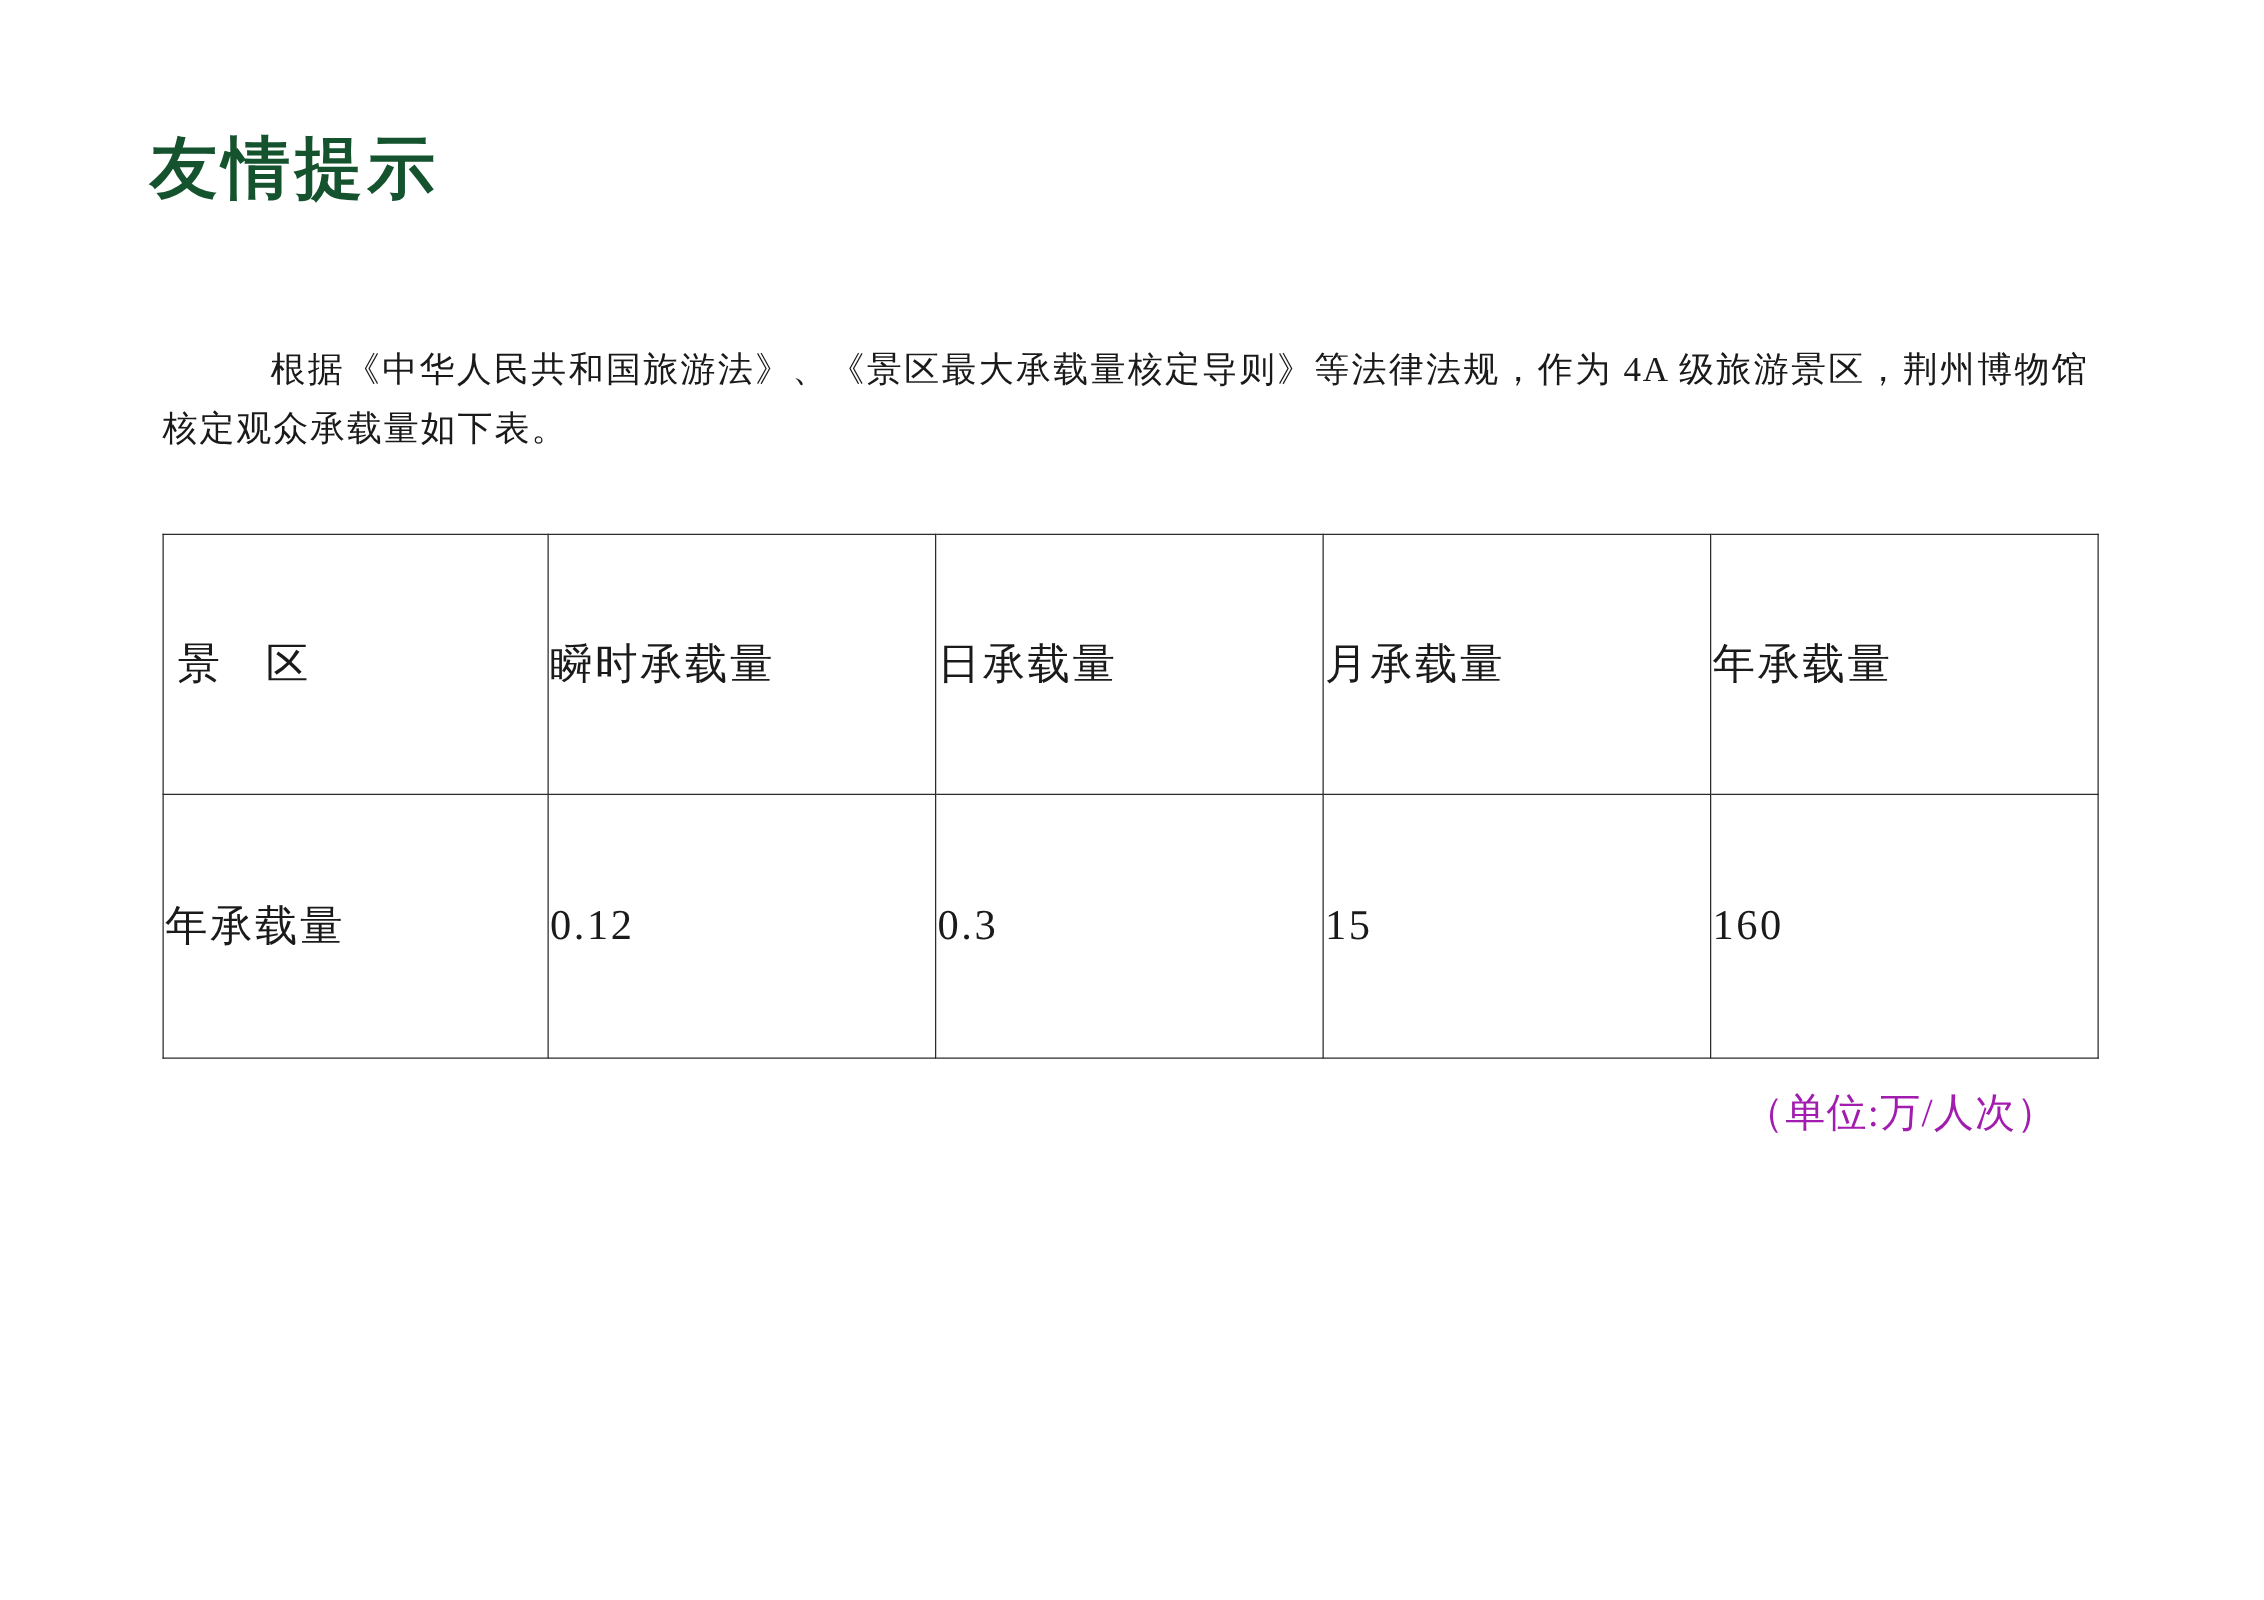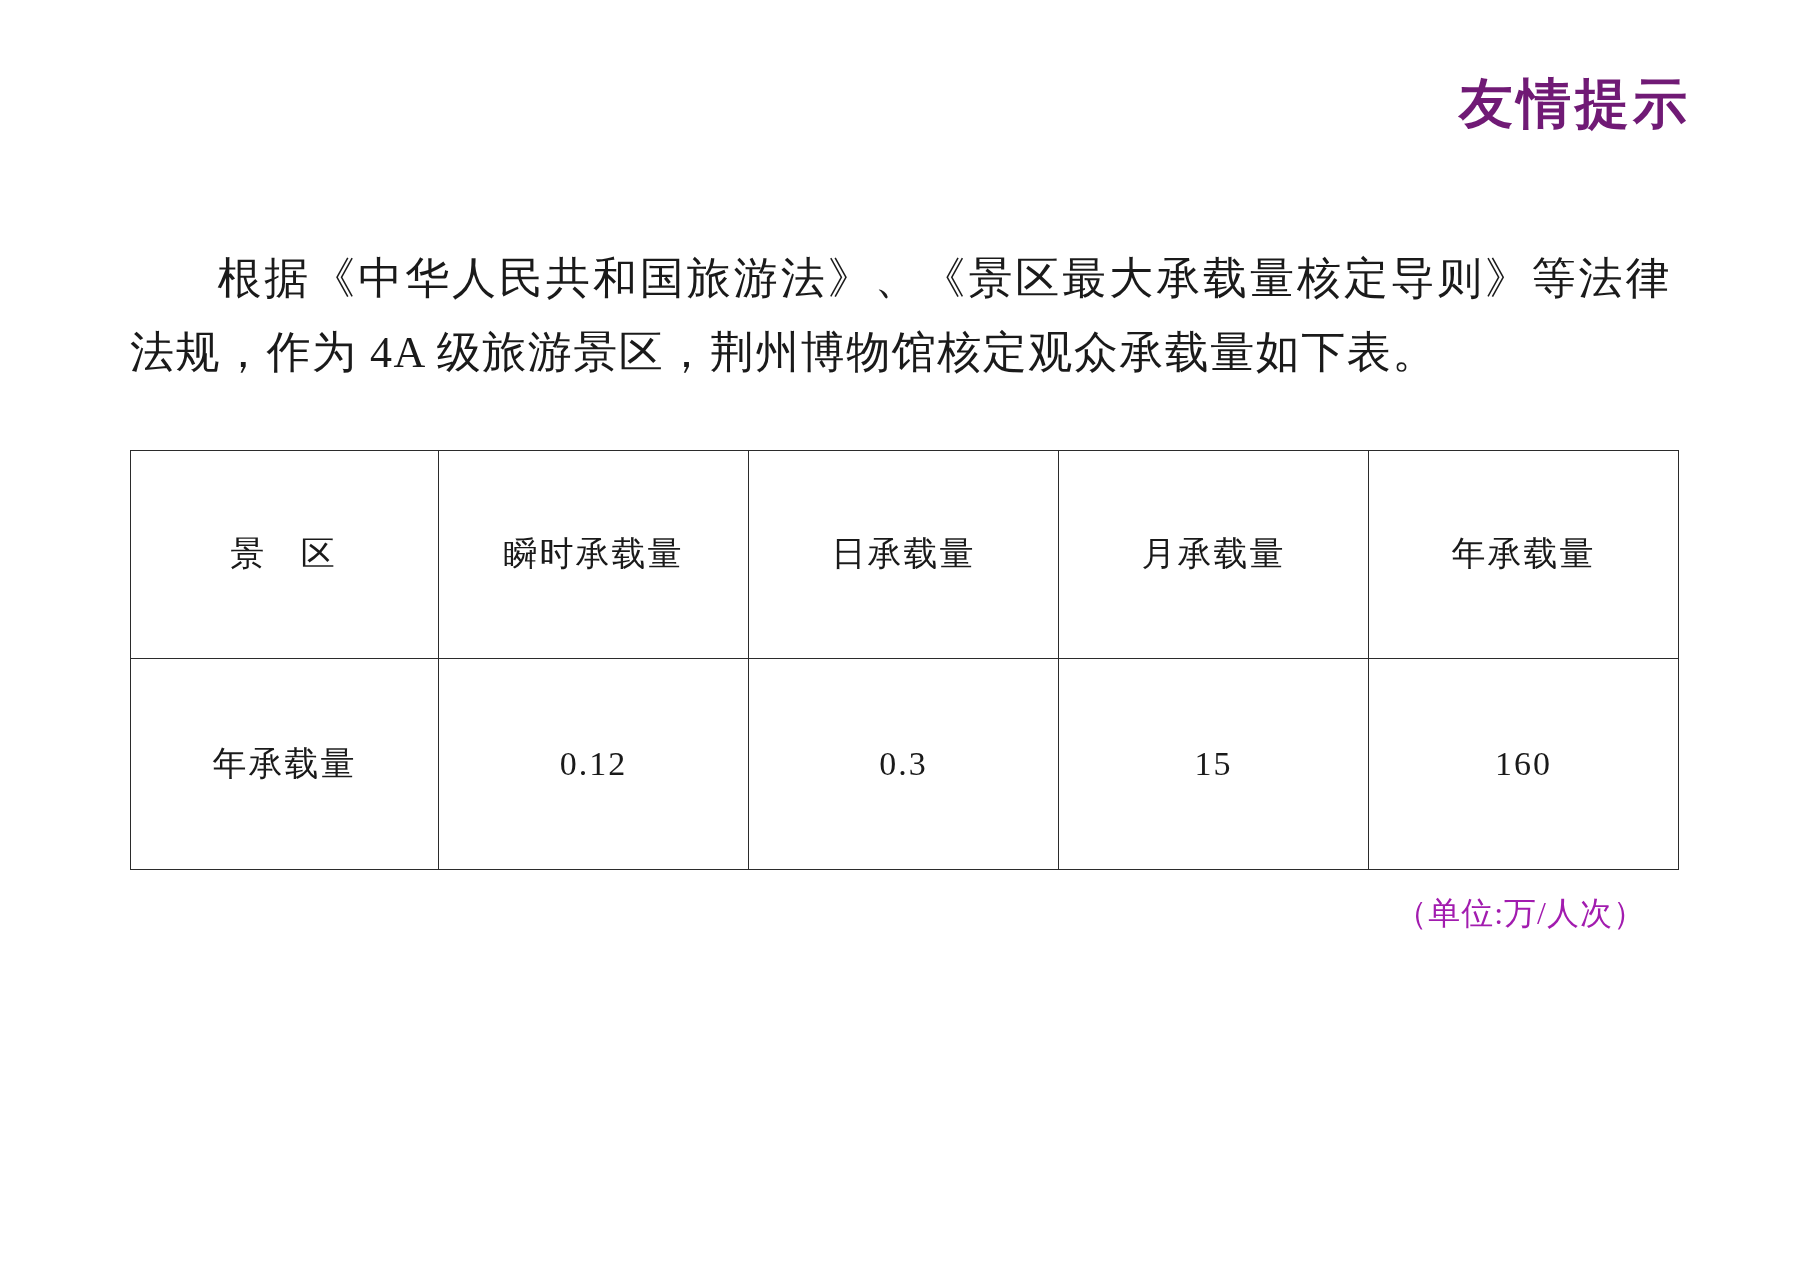--- a/index.html
+++ b/index.html
@@ -16,32 +16,32 @@
     overflow: hidden;
   }
   .page {
     width: 1811px;
     height: 1280px;
     box-sizing: border-box;
     padding: 0 120px;
     position: relative;
   }
   .doc-title {
-    text-align: right;
+    text-align: left;
     font-size: 54px;
     font-weight: bold;
     letter-spacing: 4px;
-    margin-top: 72px;
+    margin-top: 103px;
     line-height: 1.2;
     font-family: "Liberation Serif", "DejaVu Serif", serif;
-    color: #701a75;
+    color: #14532d;
   }
   .body-text {
     margin-top: 105px;
-    font-size: 44px;
+    font-size: 28px;
     line-height: 1.68;
     letter-spacing: 1.5px;
     text-align: justify;
     text-justify: inter-ideograph;
     padding: 0 20px 0 10px;
     color: #1a1a1a;
   }
   .body-text .indent {
     display: inline-block;
     width: 86px;
@@ -51,21 +51,21 @@
     padding: 0 15px 0 10px;
   }
   table.capacity {
     border-collapse: collapse;
     width: 1535px;
     table-layout: fixed;
     margin: 0 auto;
   }
   table.capacity td {
     border: 1.5px solid #2b2b2b;
-    text-align: center;
+    text-align: left;
     vertical-align: middle;
     font-size: 34px;
     letter-spacing: 2px;
     color: #1a1a1a;
   }
   table.capacity tr.head td {
     height: 205px;
   }
   table.capacity tr.row td {
     height: 208px;

